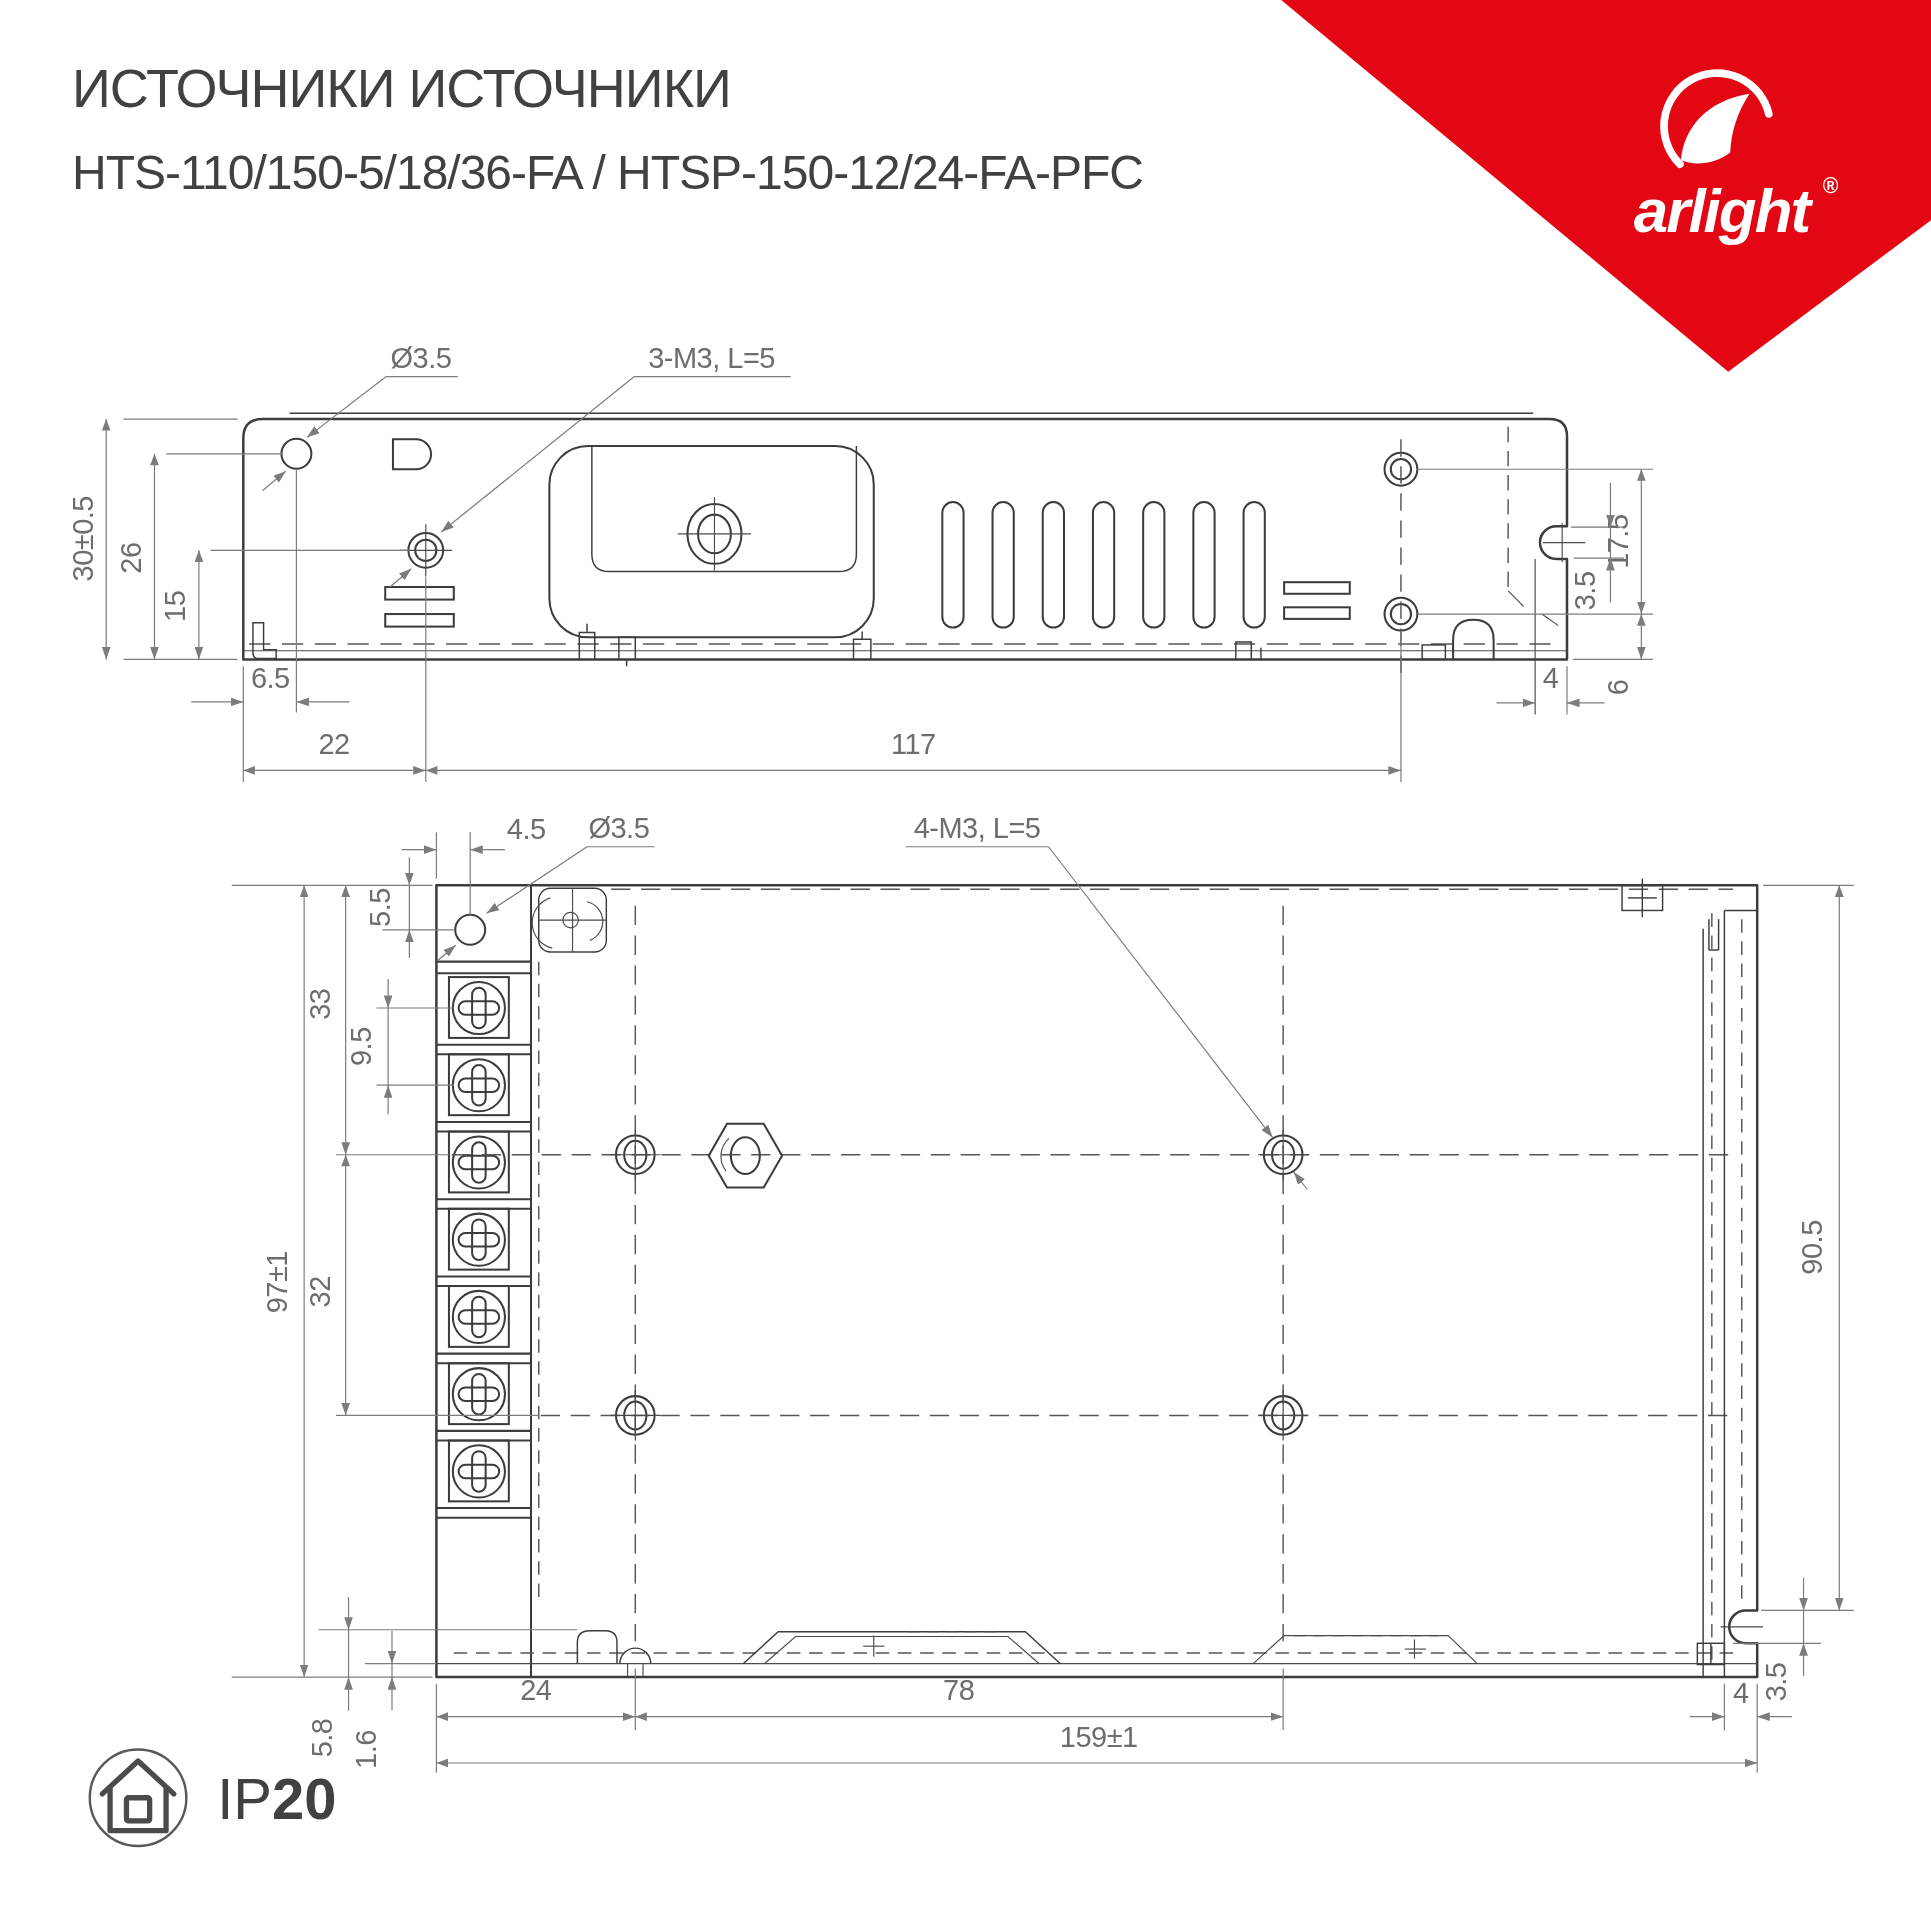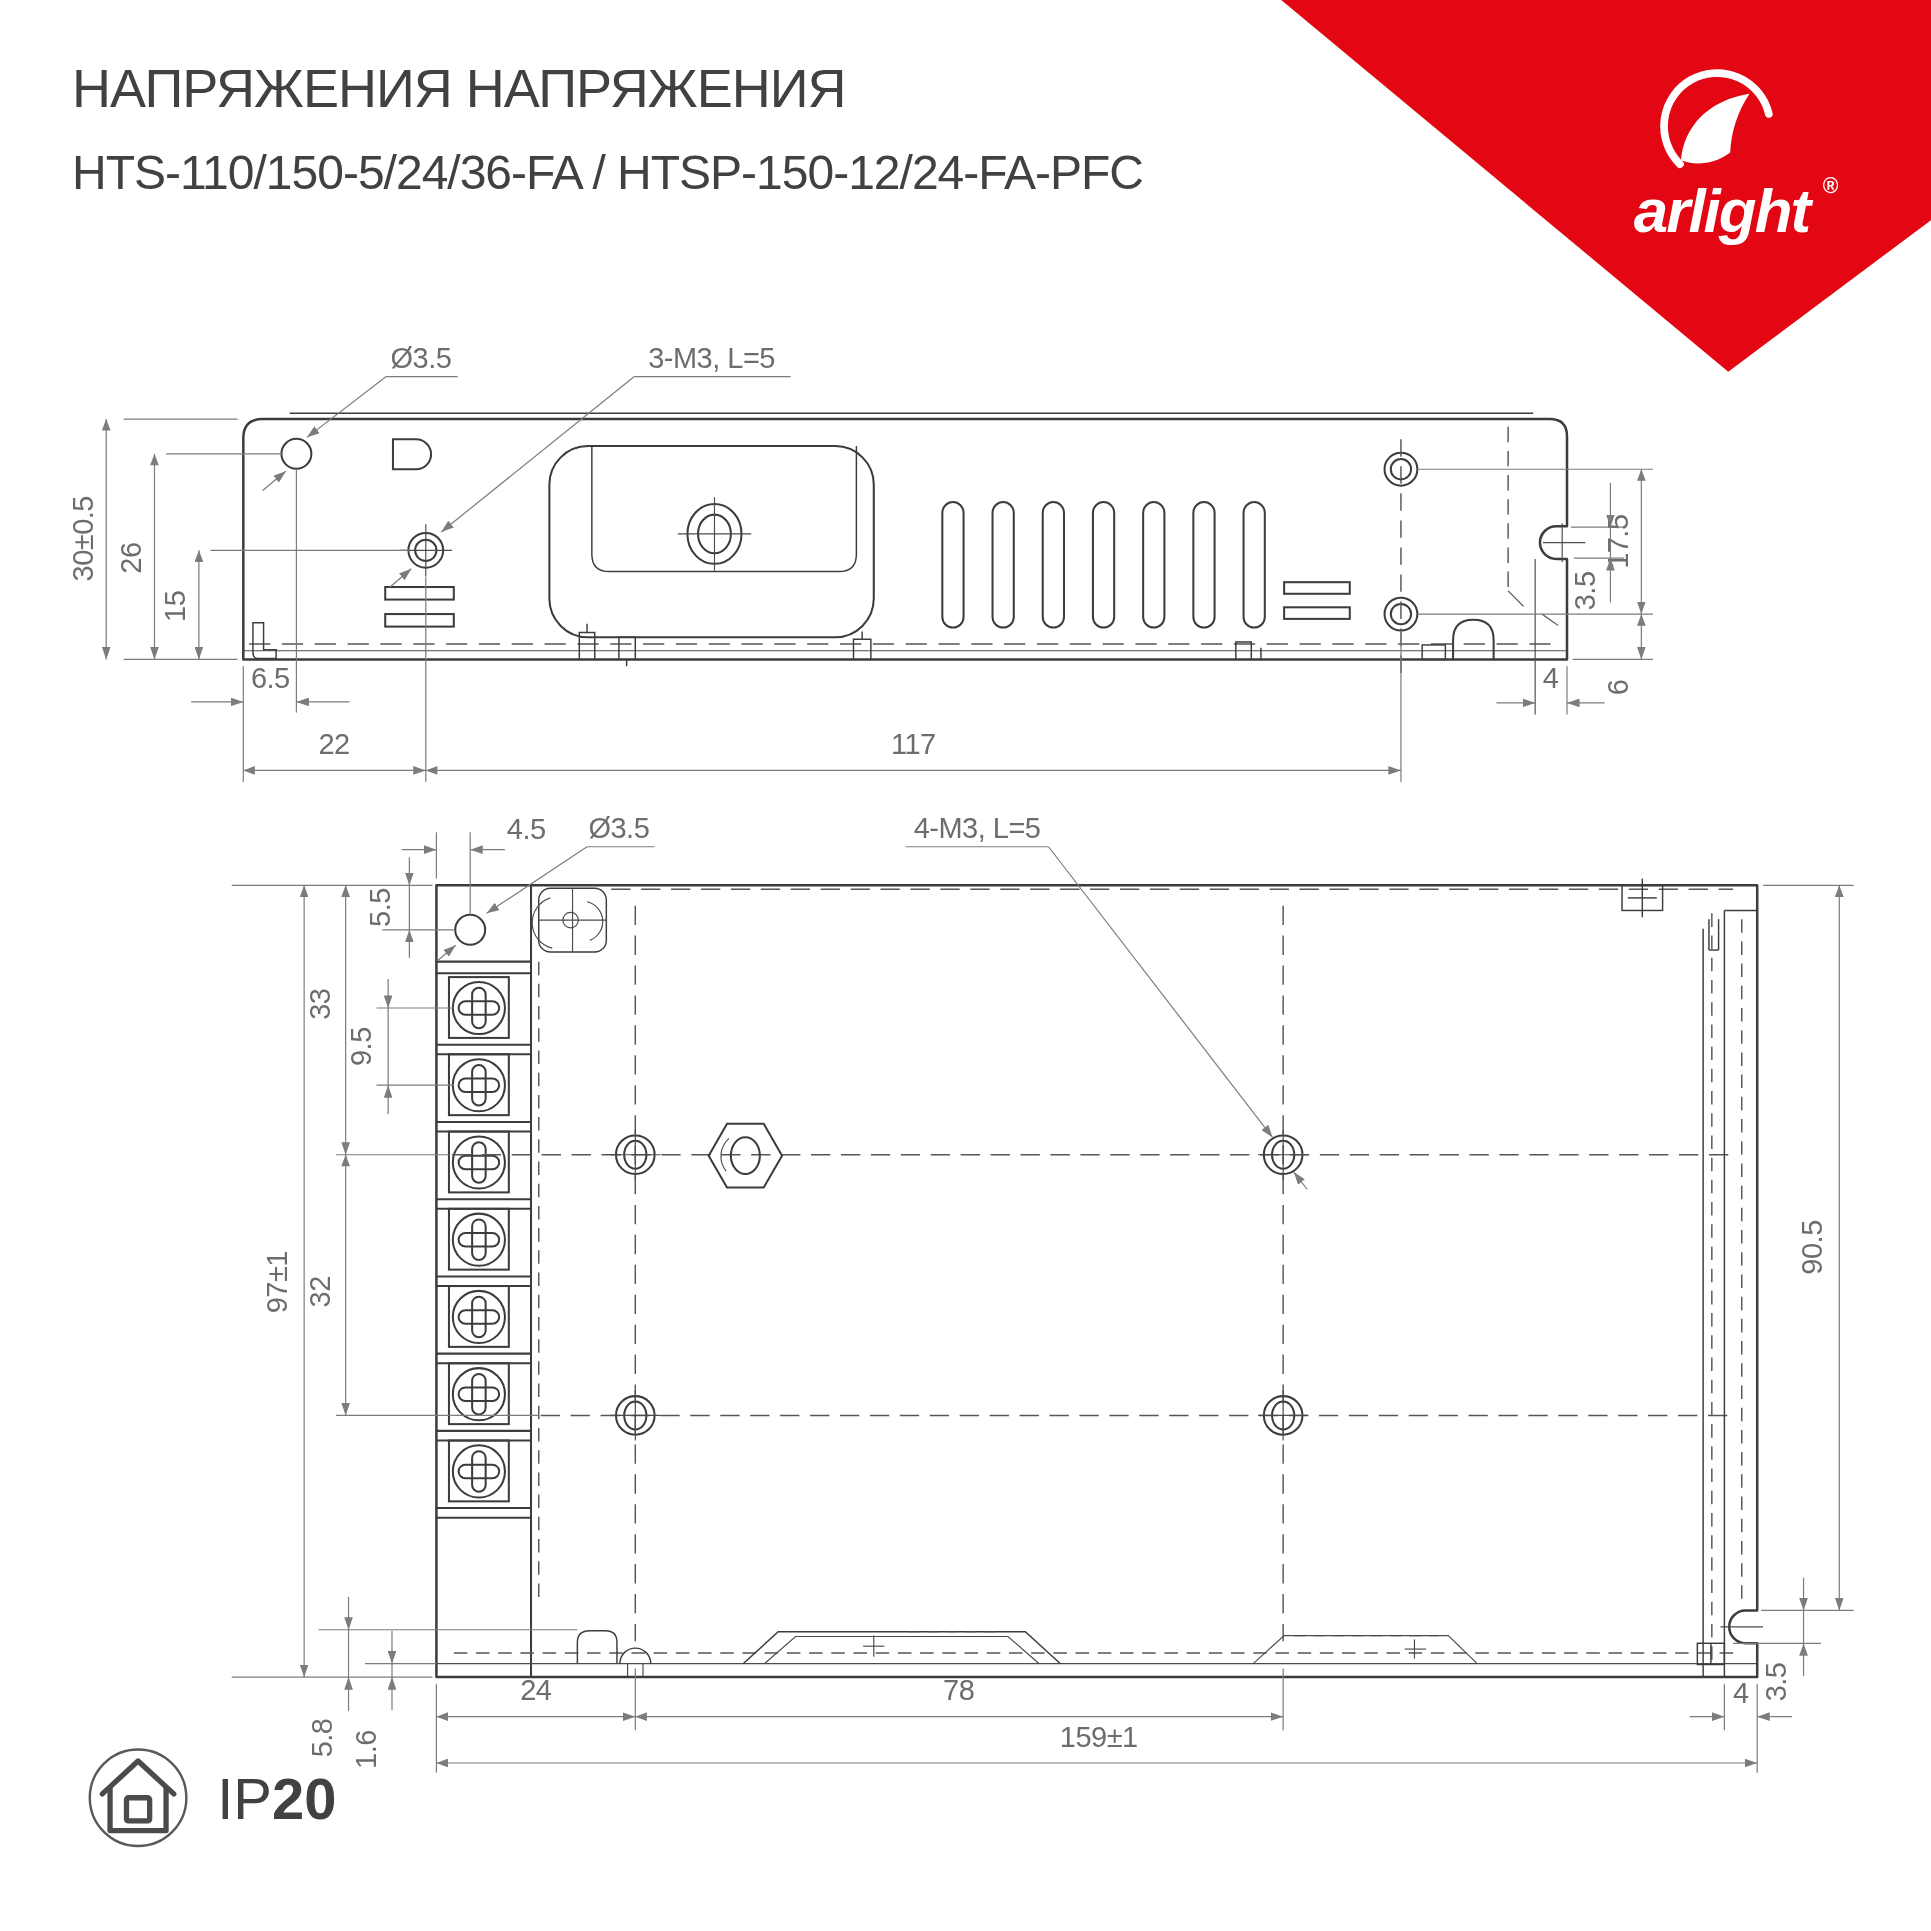--- a/index.html
+++ b/index.html
@@ -17,22 +17,22 @@
   .dim{stroke:#7b7c7e;fill:none;stroke-width:1.25;}
   .dimtxt{fill:#6c6d70;font-size:30px;letter-spacing:-0.5px;}
   .logo-word{fill:#ffffff;font-size:64px;font-weight:700;font-style:italic;letter-spacing:-2px;}
   .logo-reg{fill:#ffffff;font-size:22px;font-weight:700;}
   .ip-text{fill:#414042;font-size:60px;letter-spacing:0px;}
 </style>
 </head>
 <body>
 
 <div class="page-title">
-  <div class="t1">НАПРЯЖЕНИЯ НАПРЯЖЕНИЯ</div>
-  <div class="t3">HTS-110/150-5/24/36-FA / HTSP-150-12/24-FA-PFC</div>
+  <div class="t1">ИСТОЧНИКИ ИСТОЧНИКИ</div>
+  <div class="t3">HTS-110/150-5/18/36-FA / HTSP-150-12/24-FA-PFC</div>
 </div>
 
 <svg width="1931" height="1931" viewBox="0 0 2000 2000">
   <defs>
     <marker id="ae" markerWidth="14" markerHeight="9" refX="13" refY="4.5" orient="auto" markerUnits="userSpaceOnUse">
       <path d="M0,0 L13,4.5 L0,9 Z" fill="#7b7c7e"></path>
     </marker>
     <marker id="as" markerWidth="14" markerHeight="9" refX="1" refY="4.5" orient="auto" markerUnits="userSpaceOnUse">
       <path d="M13,0 L1,4.5 L13,9 Z" fill="#7b7c7e"></path>
     </marker>

